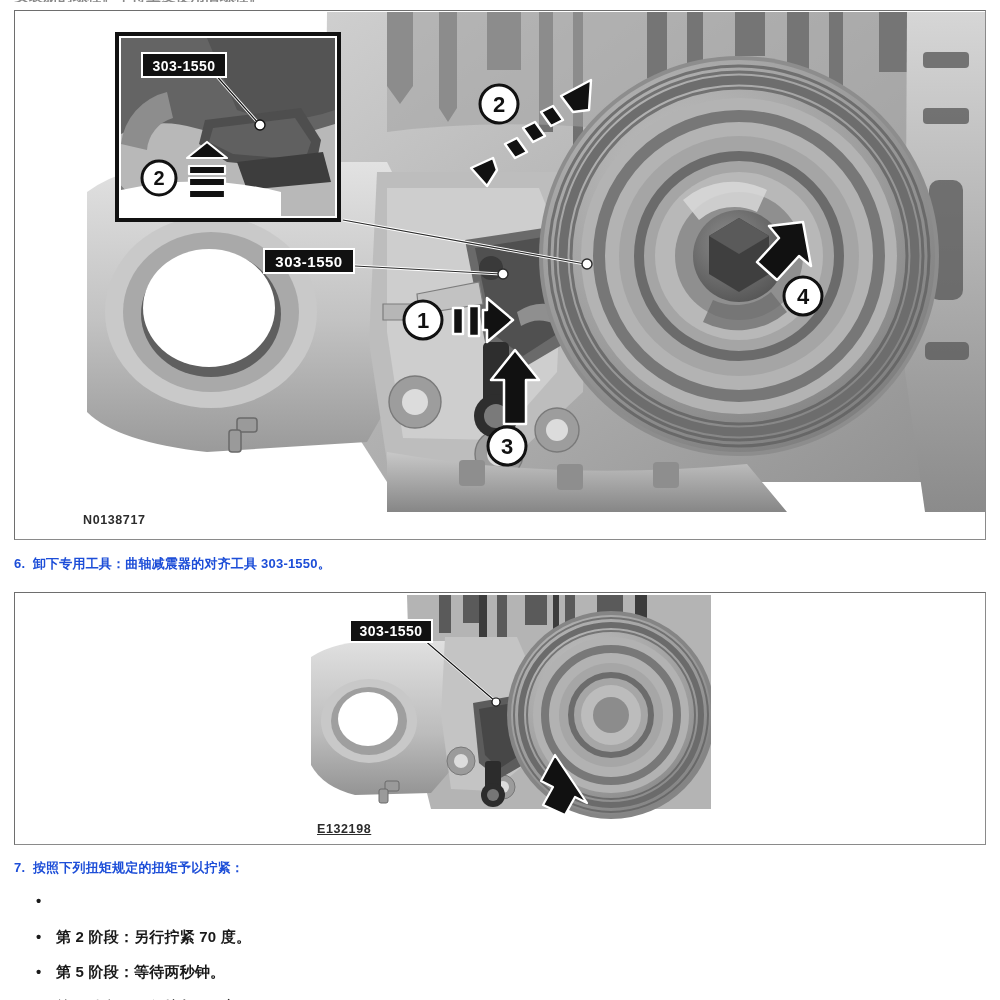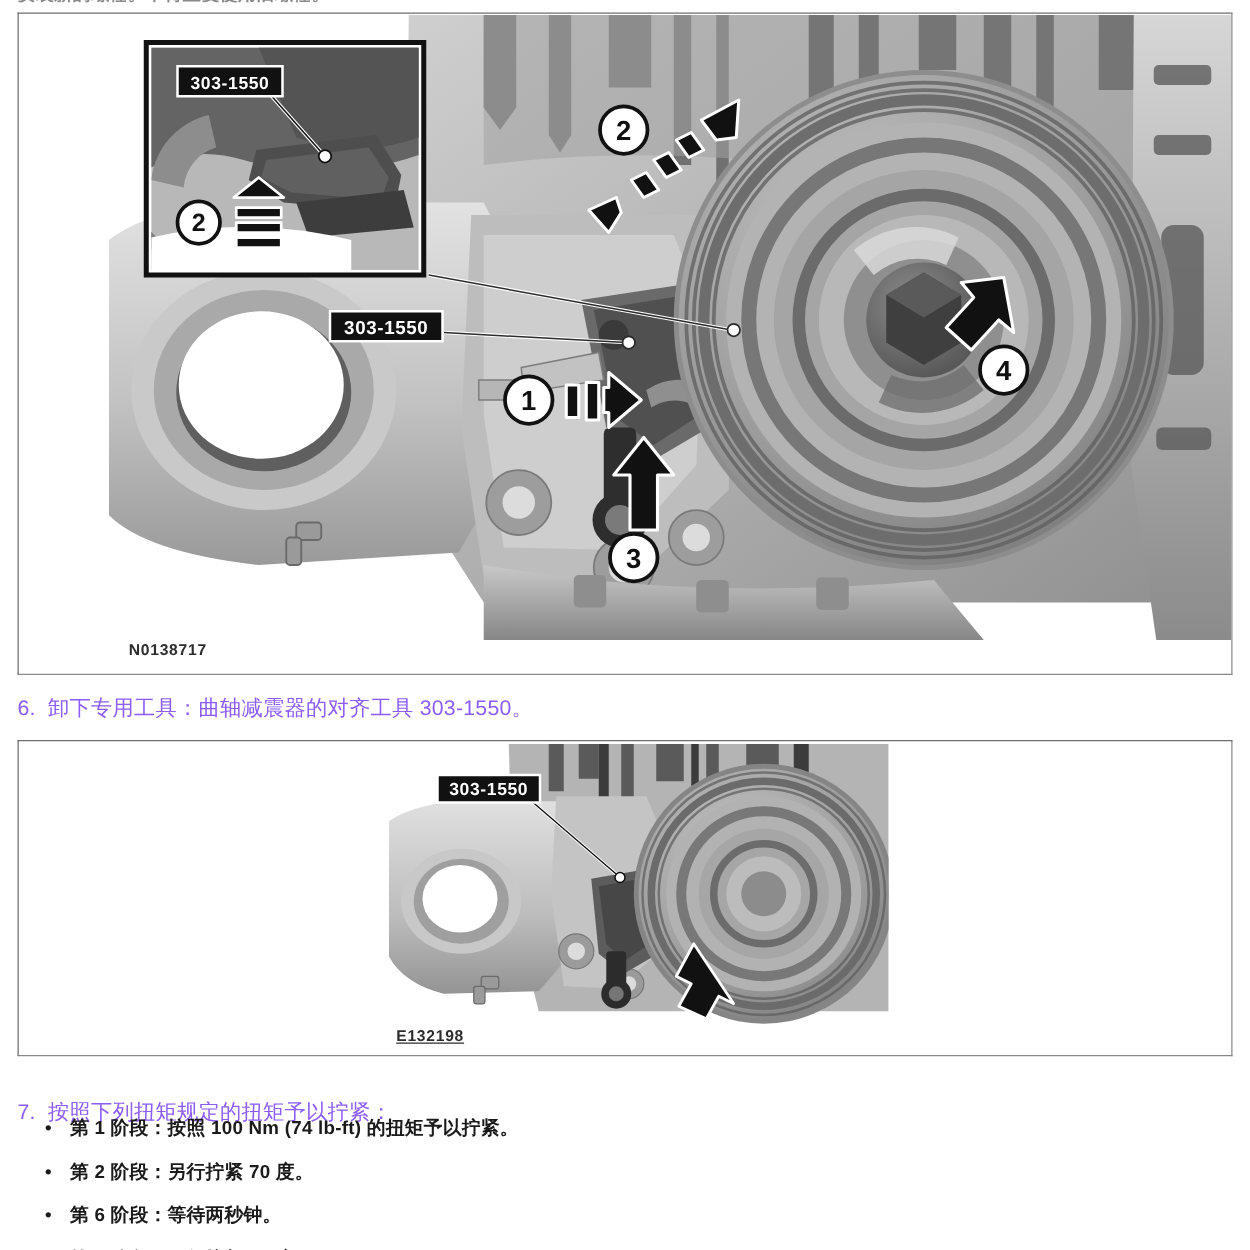--- a/index.html
+++ b/index.html
@@ -48,44 +48,44 @@
   #figure-2 { left: 14px; top: 592px; width: 972px; height: 253px; }
 
   .figure-id {
     position: absolute;
     font-size: 12.5px;
     font-weight: 600;
     letter-spacing: 0.6px;
     color: #2c2c2c;
     font-family: "Liberation Sans", "DejaVu Sans", sans-serif;
   }
-  #figure-1 .figure-id { left: 88px; bottom: 12px; text-align: right; }
+  #figure-1 .figure-id { left: 68px; bottom: 12px; text-align: right; }
   #figure-2 .figure-id { left: 302px; bottom: 8px; text-decoration: underline; }
 
   .illus {
     position: absolute;
     overflow: hidden;
   }
   #illus-1 { left: 72px;  top: 1px;  width: 898px; height: 500px; }
   #illus-2 { left: 296px; top: 2px;  width: 400px; height: 226px; }
 
   .illus svg { display: block; width: 100%; height: 100%; }
 
   
   .step-line {
     position: absolute;
-    font-size: 17px;
-    font-weight: 400;
-    color: #8b5cf6;
+    font-size: 13px;
+    font-weight: 700;
+    color: #1d4ed8;
     letter-spacing: 0.2px;
     white-space: nowrap;
     font-family: "Liberation Sans", "DejaVu Sans", sans-serif;
   }
   #step-6 { left: 14px; top: 555px; }
-  #step-7 { left: 14px; top: 859px; margin-top: 19px; }
+  #step-7 { left: 14px; top: 859px; }
 
   .bullet-list {
     position: absolute;
     left: 36px;
     top: 893px;
     width: 900px;
   }
   .bullet-row {
     display: flex;
     align-items: baseline;
@@ -461,27 +461,26 @@
 </div>
 
 <div class="step-line" id="step-7">
   <span>7.&nbsp;</span>
   <span>按照下列扭矩规定的扭矩予以拧紧：</span>
 </div>
 
 <div class="bullet-list">
   <div class="bullet-row">
     <span class="bullet-dot">•</span>
-    <span class="bullet-text">第 1 阶段：按照 100 Nm (74 lb-ft) 的扭矩予以拧紧。</span>
   </div>
   <div class="bullet-row">
     <span class="bullet-dot">•</span>
     <span class="bullet-text">第 2 阶段：另行拧紧 70 度。</span>
   </div>
   <div class="bullet-row">
     <span class="bullet-dot">•</span>
-    <span class="bullet-text">第 6 阶段：等待两秒钟。</span>
+    <span class="bullet-text">第 5 阶段：等待两秒钟。</span>
   </div>
   <div class="bullet-row">
     <span class="bullet-dot">•</span>
     <span class="bullet-text">第 4 阶段：另行拧紧 15 度。</span>
   </div>
 </div>
 
 </body></html>

